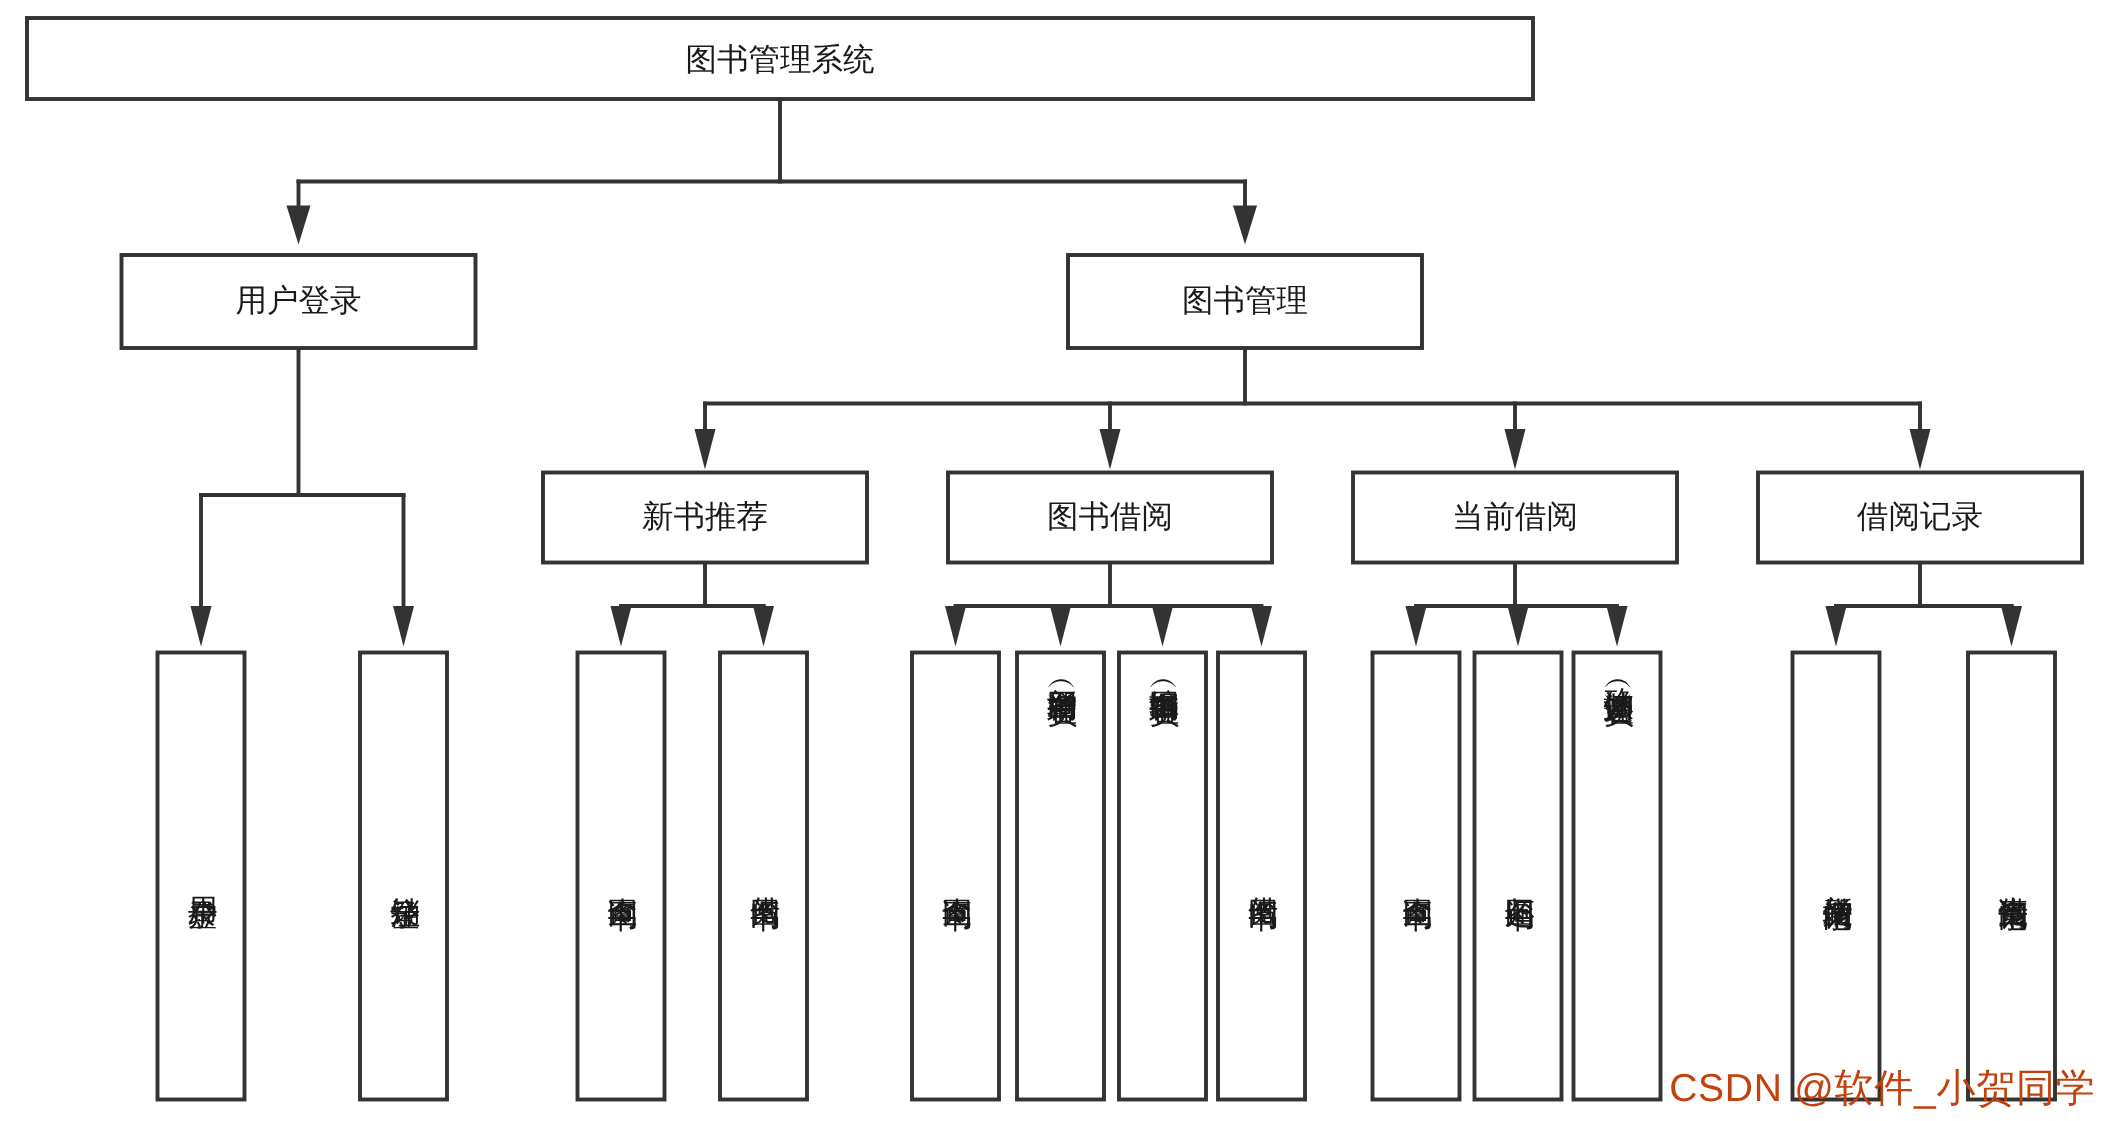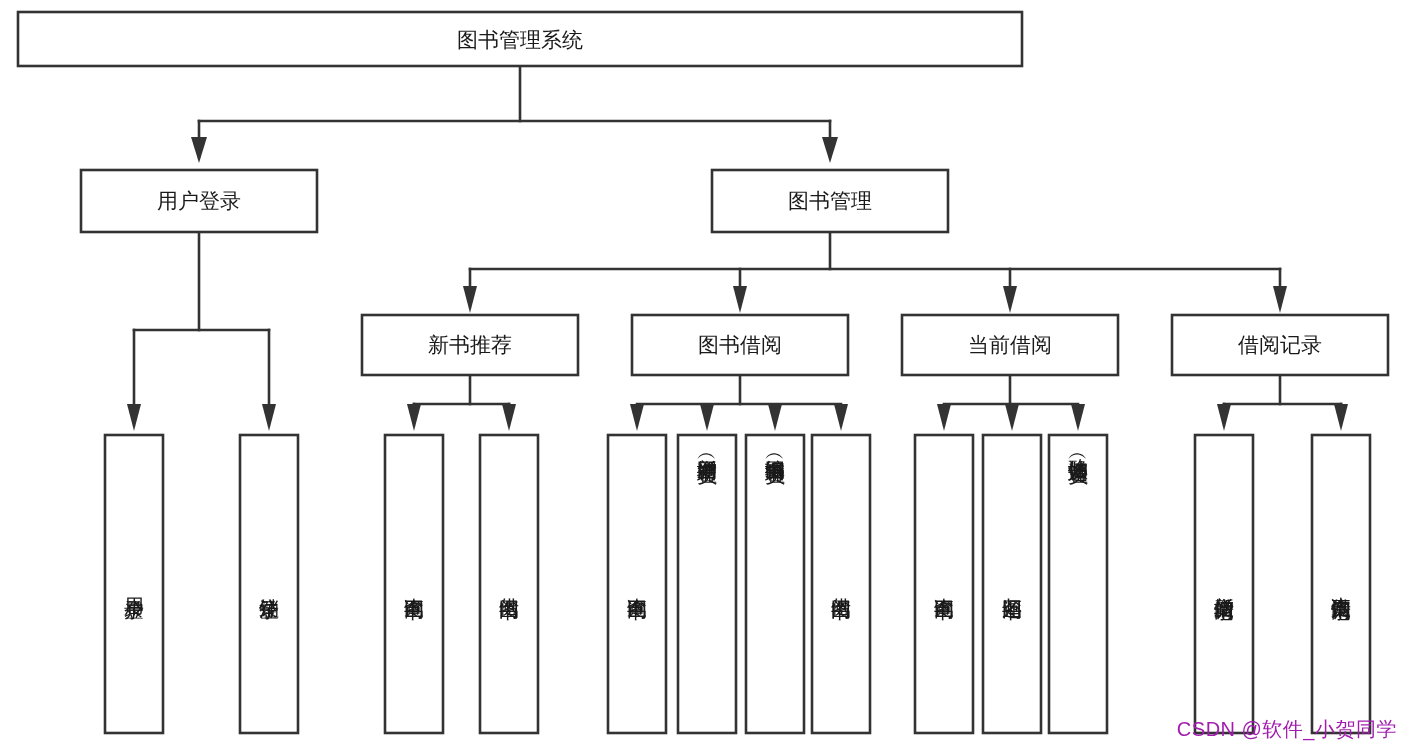--- a/index.html
+++ b/index.html
@@ -63,22 +63,22 @@
     line-height: 1.16;
     letter-spacing: 1px;
     color: #1a1a1a;
     white-space: nowrap;
   }
   .watermark {
     position: absolute;
     right: 8px;
     bottom: 4px;
     font-family: "Liberation Sans", "DejaVu Sans", sans-serif;
-    font-size: 20px;
-    color: #a21caf;
+    font-size: 26px;
+    color: #c2410c;
     letter-spacing: 0.5px;
     white-space: nowrap;
   }
 </style>
 </head>
 <body>
 
 <div id="diagram-root">
 
   <svg id="tree-svg" viewBox="0 0 1405 747">

